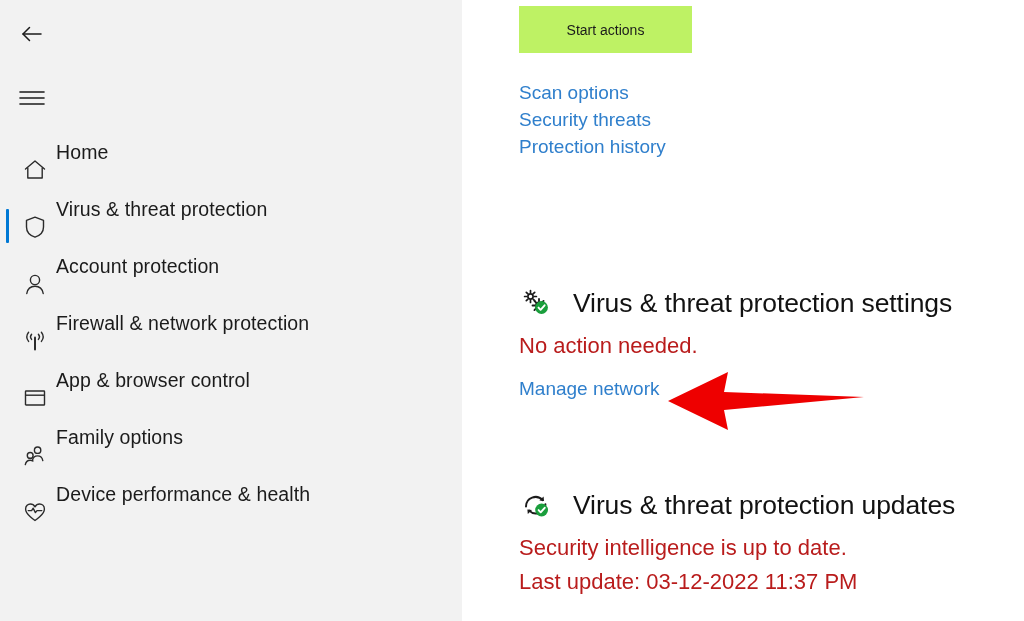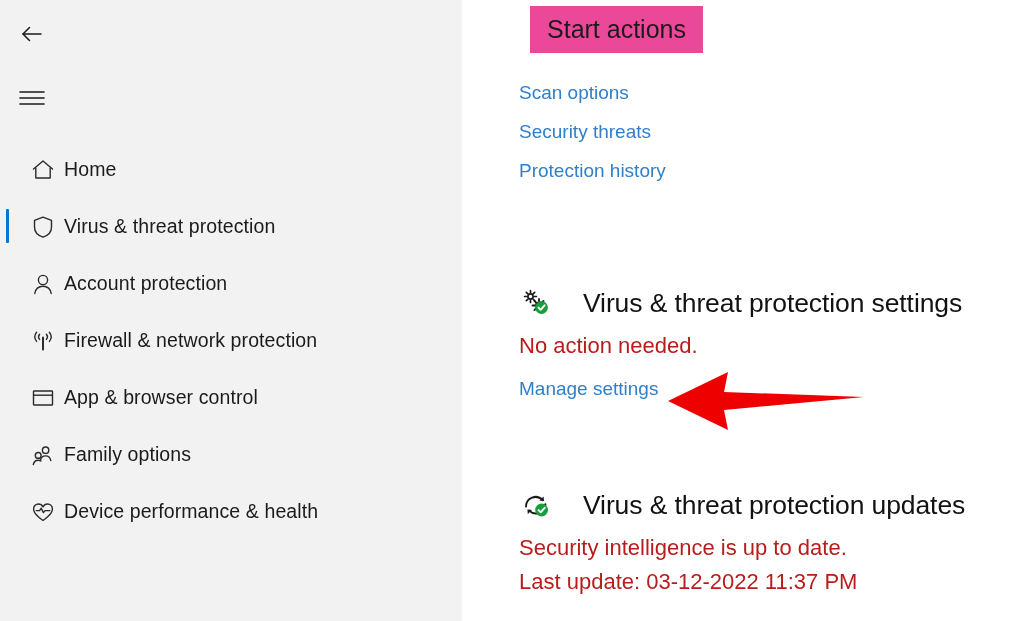--- a/index.html
+++ b/index.html
@@ -54,23 +54,22 @@
     position: absolute;
     left: 0;
     top: 141px;
     width: 462px;
   }
 
   .sidebar-item {
     position: relative;
     height: 57px;
     display: flex;
-    align-items: center;
-    cursor: pointer;
-    padding-left: 22px;
+    cursor: pointer;
+    padding-left: 14px;
   }
 
   .sidebar-item .accent {
     position: absolute;
     left: 6px;
     top: 11px;
     width: 3px;
     height: 34px;
     background: #0078d4;
     border-radius: 1px;
@@ -98,42 +97,42 @@
   #main {
     position: absolute;
     left: 462px; top: 0;
     width: 562px;
     height: 621px;
     background: #ffffff;
   }
 
   #start-actions-button {
     position: absolute;
-    left: 68px;
+    left: 57px;
     top: 6px;
     width: 173px;
     height: 47px;
-    background: #ec4899;
+    background: #bef264;
     border: none;
     color: #1b1b1b;
     font-family: "Liberation Sans", sans-serif;
-    font-size: 25px;
+    font-size: 14px;
     cursor: pointer;
     display: flex;
     align-items: center;
     justify-content: center;
   }
 
   #quick-links {
     position: absolute;
     left: 57px;
     top: 82px;
     display: flex;
     flex-direction: column;
-    gap: 17px;
+    gap: 5px;
   }
 
   .quick-link {
     font-size: 19px;
     color: #2f7fcc;
     text-decoration: none;
     cursor: pointer;
     white-space: nowrap;
     width: max-content;
   }
@@ -143,21 +142,21 @@
     position: absolute;
     left: 57px;
     width: 505px;
   }
   #section-settings { top: 283px; }
   #section-updates  { top: 485px; }
 
   .section-head {
     display: flex;
     align-items: center;
-    gap: 30px;
+    gap: 20px;
     height: 40px;
   }
 
   .section-head .sec-icon {
     width: 34px;
     min-width: 34px;
     height: 34px;
     display: flex;
     align-items: center;
     justify-content: center;
@@ -346,21 +345,21 @@
                        M24.6 14.9 l-1.6 1.6 M17.0 22.5 l-1.6 1.6" stroke-linecap="round"></path>
             </g>
 
             <circle cx="22.5" cy="21.5" r="6.4" fill="#1a9e3c"></circle>
             <path d="M19.5 21.6 l2.1 2.2 l4.0 -4.5" stroke="#ffffff" stroke-width="1.9" fill="none" stroke-linecap="round" stroke-linejoin="round"></path>
           </svg>
         </span>
         <span class="section-title">Virus &amp; threat protection settings</span>
       </div>
       <div class="section-sub">No action needed.</div>
-      <a class="section-link">Manage settings</a>
+      <a class="section-link">Manage network</a>
     </div>
 
     <div class="section" id="section-updates">
       <div class="section-head">
         <span class="sec-icon">
           <svg width="34" height="34" viewBox="0 0 34 34" fill="none">
             <g stroke="#1b1b1b" stroke-width="2.0" fill="none" stroke-linecap="round">
               <path d="M7.0 18.5 A9.5 9.5 0 0 1 23.6 12.2"></path>
               <path d="M26.4 16.2 A9.5 9.5 0 0 1 10.2 22.6"></path>
             </g>

